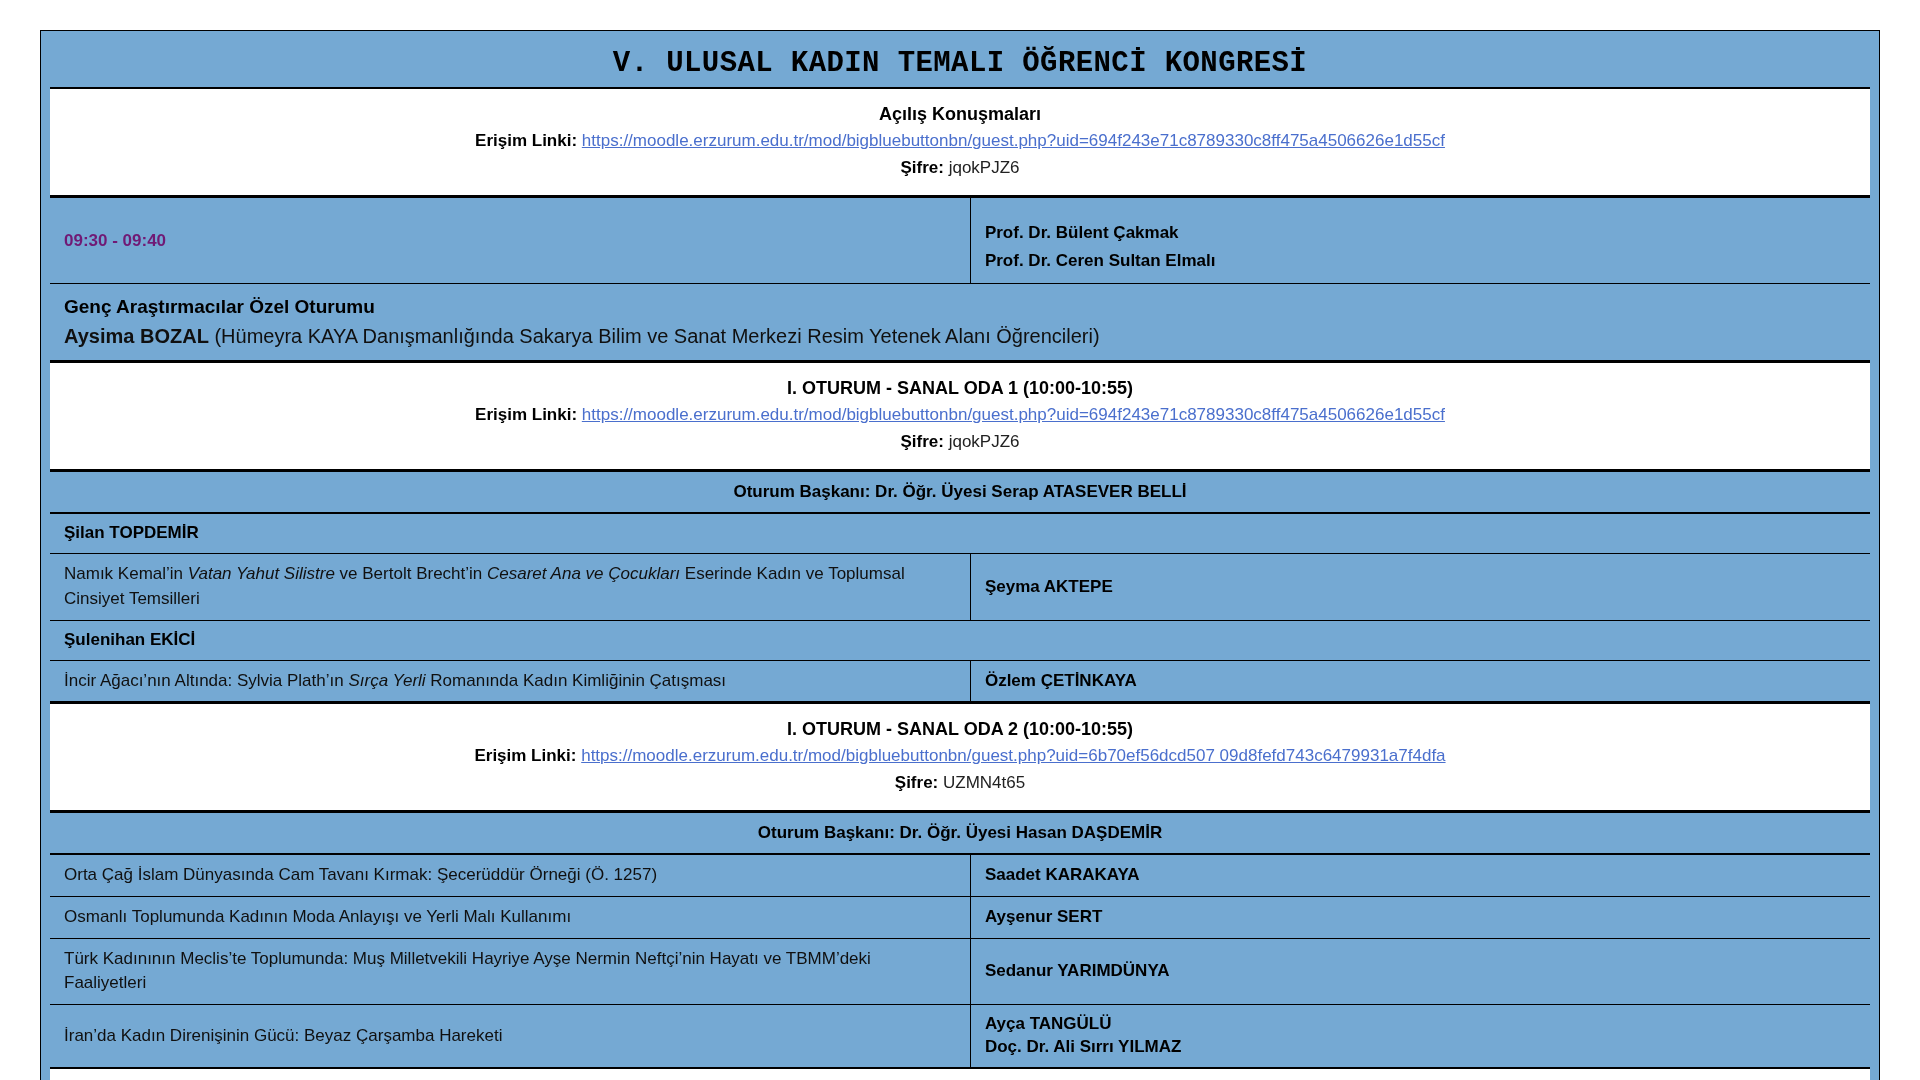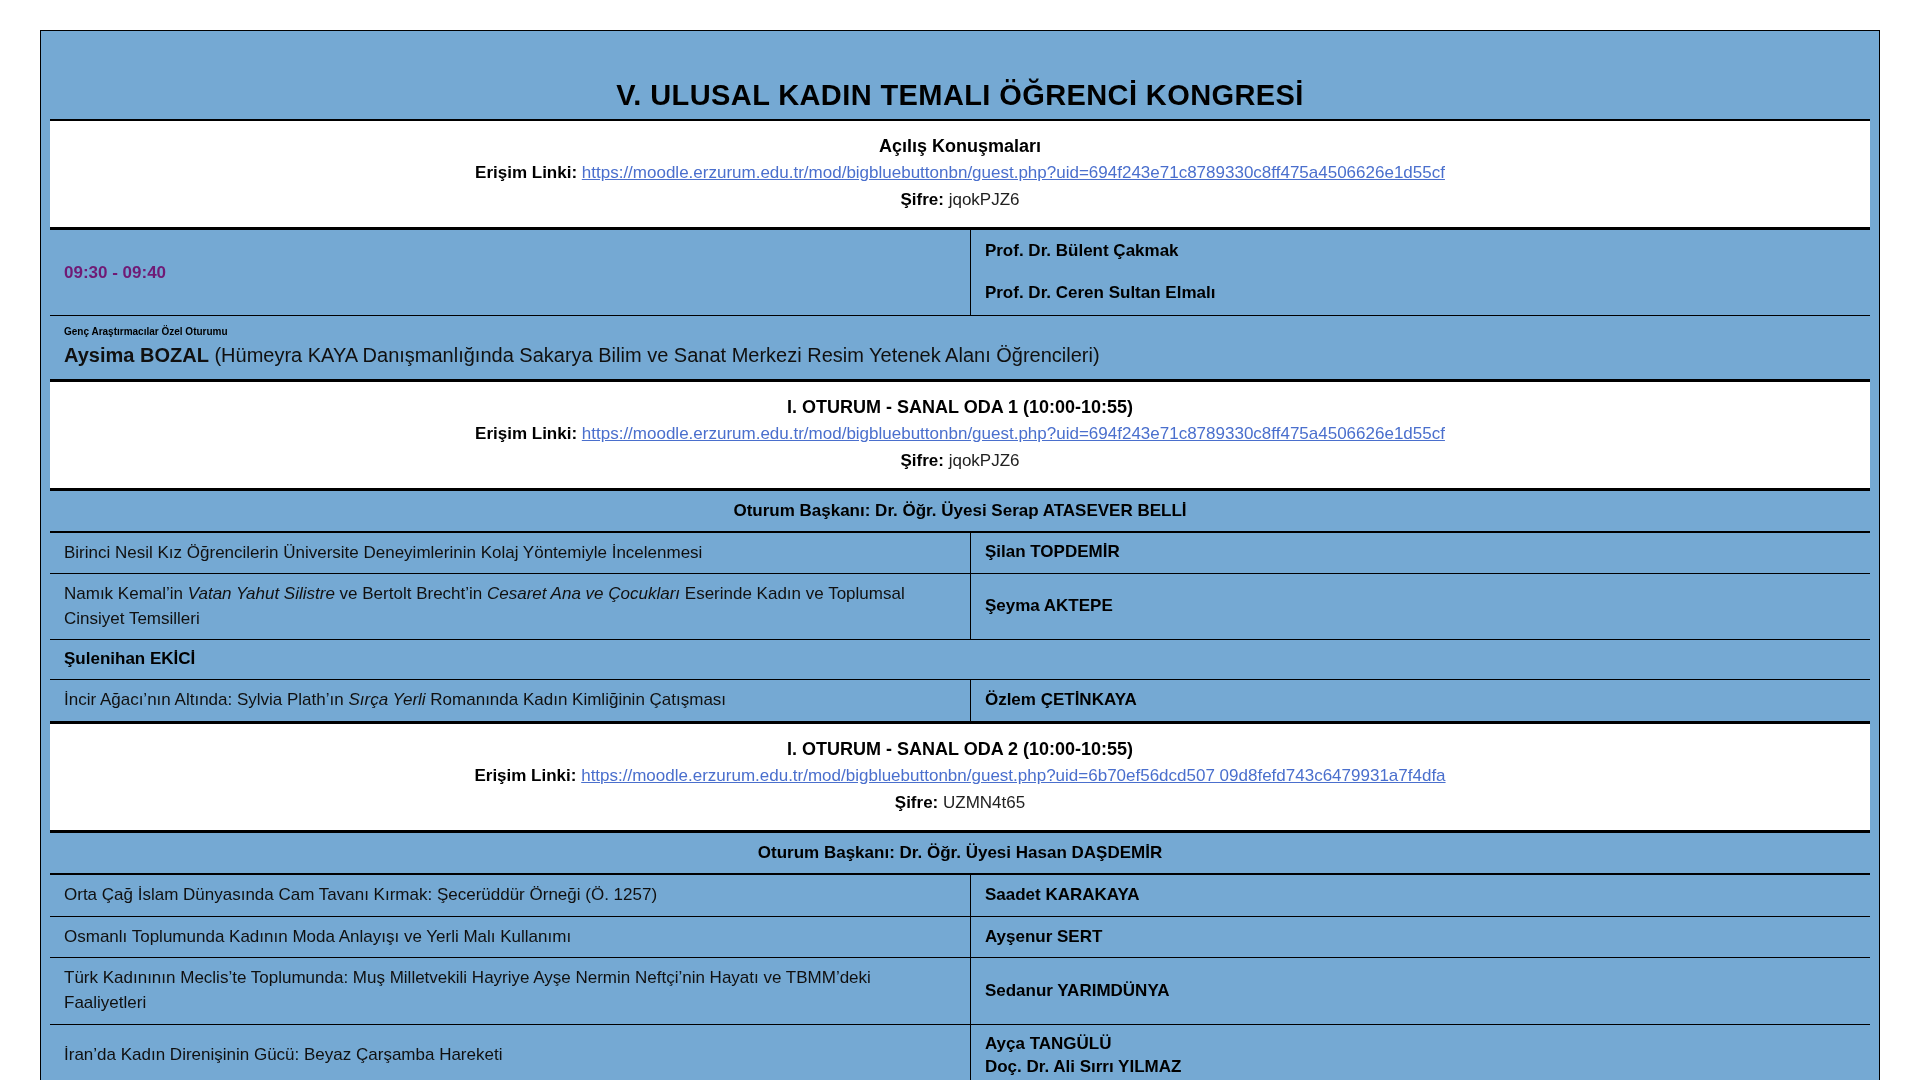--- a/index.html
+++ b/index.html
@@ -17,24 +17,23 @@
   .frame{
     position:absolute;left:40px;top:30px;width:1840px;
     background:var(--blue);
     padding:8px 9px 9px 9px;
   }
   .tbl{border:1px solid #000;}
   .title-row{
     background:var(--blue);
     min-height:50px;
     display:flex;align-items:center;justify-content:center;
-    font-family:Liberation Sans, sans-serif;
+    font-family:Liberation Mono, monospace;
     font-weight:700;font-size:29px;letter-spacing:.4px;color:#000;
     border-bottom:2px solid #000;
-    margin-top:32px;
   }
   .sec-white{
     background:#ffffff;
     border-bottom:3px solid #000;
     text-align:center;
     padding:12px 10px 14px 10px;
   }
   .sec-white + *{border-top:0;}
   .sec-heading{font-weight:700;font-size:18px;line-height:26px;color:#000;}
   .sec-line{font-size:17px;line-height:27px;}
@@ -51,24 +50,24 @@
     width:50.6%;
     border-right:1px solid #000;
     display:flex;align-items:center;
     padding:8px 14px;
   }
   .cell-right{
     flex:1;
     display:flex;flex-direction:column;justify-content:center;
     padding:8px 14px;
   }
-  .cell-right.spread{justify-content:space-between;padding-top:10px;padding-bottom:10px;}
+  .cell-right.spread{justify-content:space-between;padding-top:24px;padding-bottom:10px;}
   .time{font-weight:700;font-size:17px;color:#701a75;}
   .name{font-weight:700;font-size:17px;color:#000;line-height:1.35;}
-  .name.sm{font-size:10px;line-height:1.55;}
+  .name.sm{font-size:19px;line-height:1.55;}
   .detail{font-size:20px;line-height:1.55;color:#101010;}
   .talk-title{font-size:17px;line-height:1.45;color:#101010;}
   .chair-row{
     background:var(--blue);
     min-height:42px;
     display:flex;align-items:center;justify-content:center;
     font-weight:700;font-size:17px;color:#000;
     border-bottom:2px solid #000;
     text-align:center;
   }
@@ -130,23 +129,20 @@
       </div>
       <div class="sec-line">
         <span class="lbl">Şifre:</span>
         <span class="pwd">jqokPJZ6</span>
       </div>
     </div>
 
     <div class="chair-row">Oturum Başkanı: Dr. Öğr. Üyesi Serap ATASEVER BELLİ</div>
 
     <div class="row h40">
-      <div class="cell-left">
-        <span class="talk-title"><span>Birinci Nesil Kız Öğrencilerin Üniversite Deneyimlerinin Kolaj Yöntemiyle İncelenmesi</span></span>
-      </div>
       <div class="cell-right">
         <div class="name">Şilan TOPDEMİR</div>
       </div>
     </div>
 
     <div class="row h64">
       <div class="cell-left">
         <span class="talk-title"><span>Namık Kemal’in </span><span style="font-style: italic;">Vatan Yahut Silistre</span><span> ve Bertolt Brecht’in </span><span style="font-style: italic;">Cesaret Ana ve Çocukları</span><span> Eserinde Kadın ve Toplumsal Cinsiyet Temsilleri</span></span>
       </div>
       <div class="cell-right">

